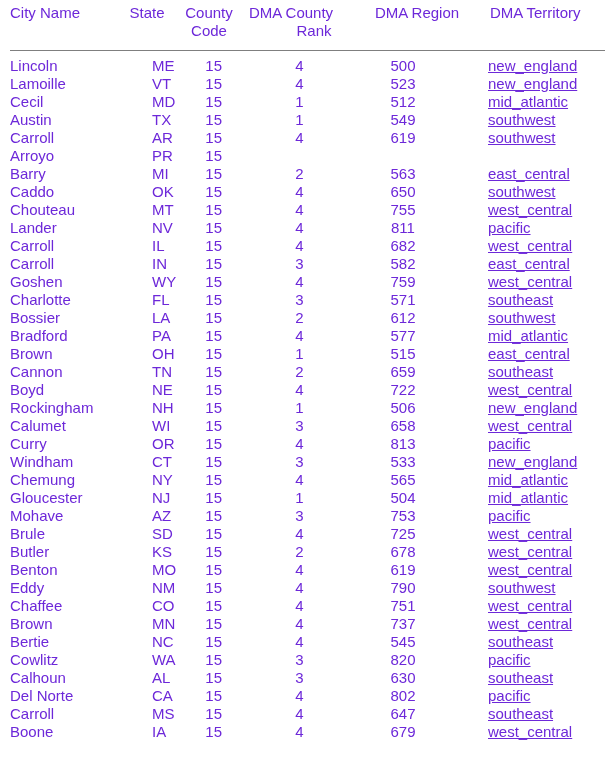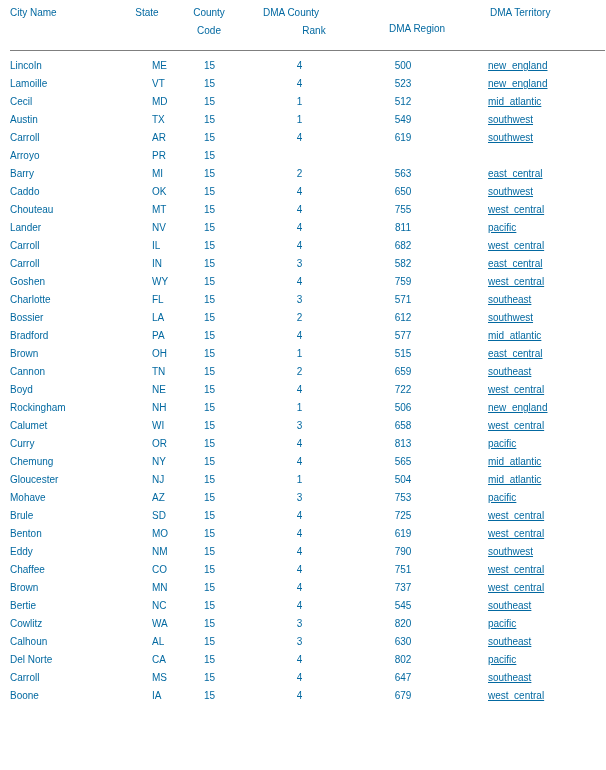--- a/index.html
+++ b/index.html
@@ -2,38 +2,38 @@
 <html><head>
 <meta charset="utf-8">
 <style>
   html, body { margin: 0; padding: 0; background: #ffffff; }
   .page {
     position: relative;
     width: 606px;
     height: 770px;
     background: #ffffff;
     font-family: "Liberation Sans", sans-serif;
-    font-size: 10px;
-    color: #0369a1;
+    font-size: 15px;
+    color: #6d28d9;
     overflow: hidden;
   }
   
   .table-header {
     position: relative;
     height: 51px;
   }
   .hdr { position: absolute; line-height: 18px; white-space: nowrap; }
   .hdr.center { transform: translateX(-50%); text-align: center; }
   .hdr-city      { left: 10px;  top: 4px; }
   .hdr-state     { left: 147px; top: 4px; }
   .hdr-code-1    { left: 209px; top: 4px; }
   .hdr-code-2    { left: 209px; top: 22px; }
   .hdr-rank-1    { left: 291px; top: 4px; }
   .hdr-rank-2    { left: 291px; top: 22px; margin-left: 23px; }
-  .hdr-region    { left: 414px; top: 20px; padding-left: 6px; }
+  .hdr-region    { left: 414px; top: 4px; padding-left: 6px; }
   .hdr-territory { left: 490px; top: 4px; }
   .header-rule {
     position: absolute;
     left: 10px;
     bottom: 0;
     width: 595px;
     height: 0;
     border-top: 1px solid #7f7f7f;
   }
   
@@ -51,21 +51,21 @@
     overflow: hidden;
   }
   col.c-city      { width: 140px; }
   col.c-state     { width: 47px; }
   col.c-code      { width: 25px; }
   col.c-rank      { width: 155px; }
   col.c-region    { width: 52px; }
   col.c-territory { width: 177px; }
   table.data td:nth-child(1) { text-align: left; }
   table.data td:nth-child(2) { text-align: left; padding-left: 2px; }
-  table.data td:nth-child(3) { text-align: center; }
+  table.data td:nth-child(3) { text-align: right; }
   table.data td:nth-child(4) { text-align: center; }
   table.data td:nth-child(5) { text-align: center; }
   table.data td:nth-child(6) { text-align: left; padding-left: 59px; text-decoration: underline; }
 </style>
 </head>
 <body>
 
 <div class="page">
 
   <div class="table-header">
@@ -260,20 +260,28 @@
         </tr>
         <tr>
           <td>Curry</td>
           <td>OR</td>
           <td>15</td>
           <td>4</td>
           <td>813</td>
           <td>pacific</td>
         </tr>
         <tr>
+          <td>Windham</td>
+          <td>CT</td>
+          <td>15</td>
+          <td>3</td>
+          <td>533</td>
+          <td>new_england</td>
+        </tr>
+        <tr>
           <td>Chemung</td>
           <td>NY</td>
           <td>15</td>
           <td>4</td>
           <td>565</td>
           <td>mid_atlantic</td>
         </tr>
         <tr>
           <td>Gloucester</td>
           <td>NJ</td>
@@ -289,20 +297,28 @@
           <td>3</td>
           <td>753</td>
           <td>pacific</td>
         </tr>
         <tr>
           <td>Brule</td>
           <td>SD</td>
           <td>15</td>
           <td>4</td>
           <td>725</td>
+          <td>west_central</td>
+        </tr>
+        <tr>
+          <td>Butler</td>
+          <td>KS</td>
+          <td>15</td>
+          <td>2</td>
+          <td>678</td>
           <td>west_central</td>
         </tr>
         <tr>
           <td>Benton</td>
           <td>MO</td>
           <td>15</td>
           <td>4</td>
           <td>619</td>
           <td>west_central</td>
         </tr>

